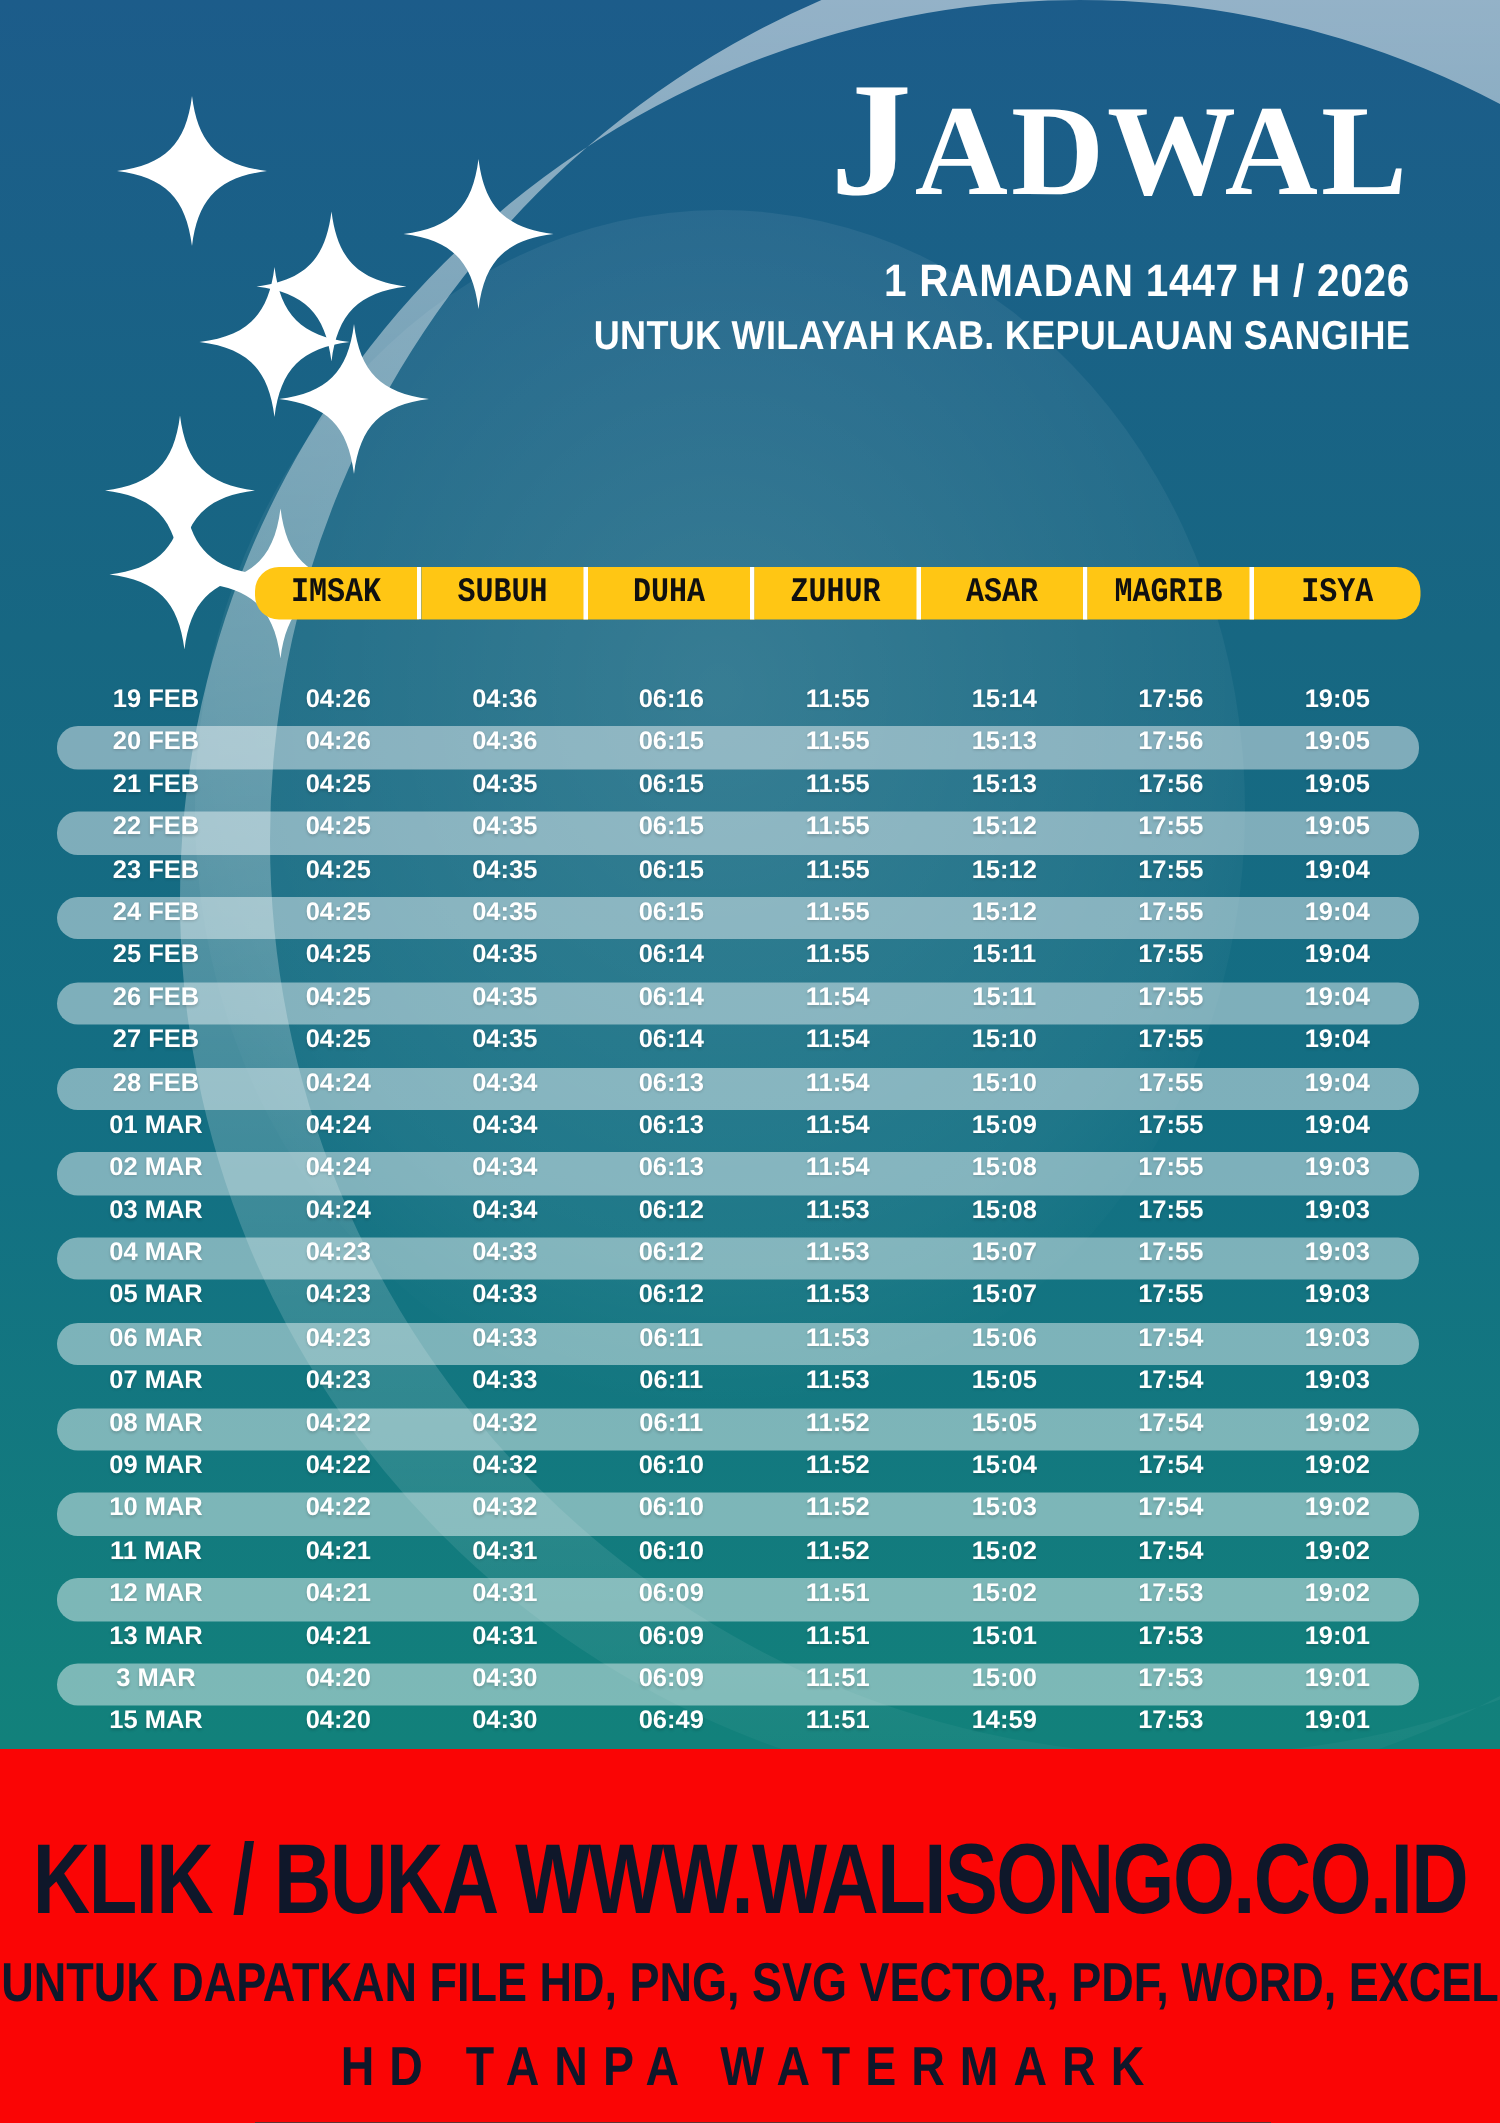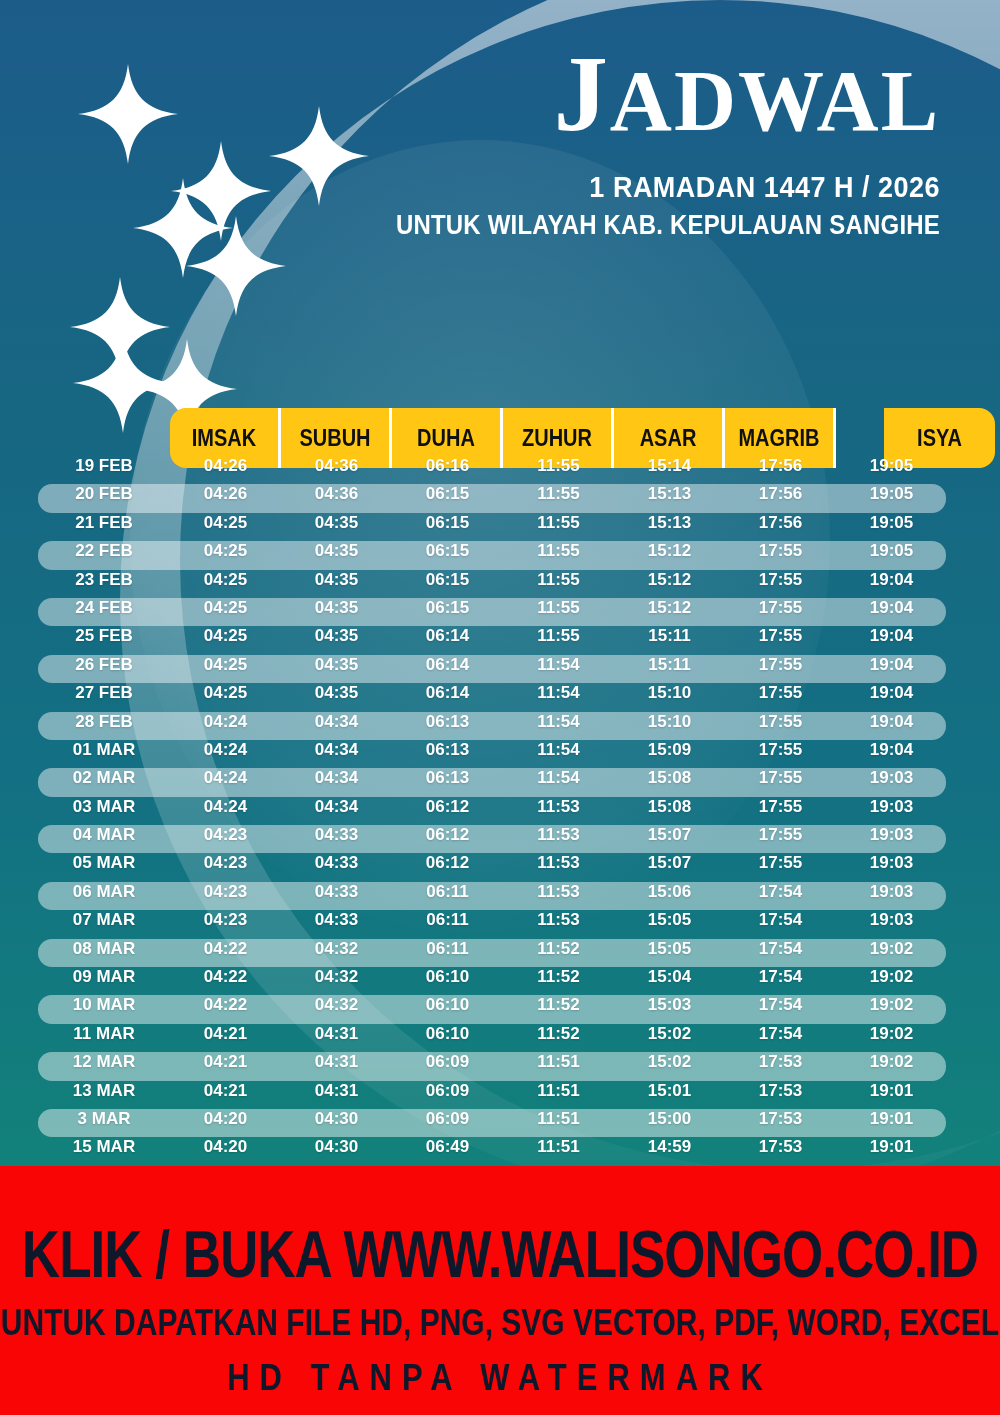--- a/index.html
+++ b/index.html
@@ -38,37 +38,38 @@
     margin-top: 8px;
     font-weight: 700;
     font-size: 24px;
     letter-spacing: 0.2px;
     transform: scaleY(1.12);
     transform-origin: right center;
   }
   
   .thead {
     position: absolute;
-    left: 170px; top: 408px;
-    width: 777px; height: 60px;
+    left: 170px; top: 378px;
+    width: 777px; height: 35px;
     display: flex;
+    font-family: Liberation Mono, monospace;
   }
   .hcell {
     flex: 0 0 111px;
     background: #FFC614;
     color: #101010;
     font-weight: 700;
     font-size: 20px;
     display: flex; align-items: center; justify-content: center;
     border-right: 3px solid #ffffff;
     transform-origin: center;
   }
   .hcell span { display: inline-block; transform: scaleY(1.15); }
   .hcell:first-child { border-radius: 16px 0 0 16px; }
-  .hcell:last-child { border-right: none; border-radius: 0 16px 16px 0; margin-left: 48px; }
+  .hcell:last-child { border-right: none; border-radius: 0 16px 16px 0; }
   
   .tbody { position: absolute; left: 38px; top: 456px; width: 908px; }
   .row {
     height: 28.4px;
     display: flex;
     align-items: flex-start;
     color: #fff;
     font-weight: 700;
     font-size: 17px;
   }

